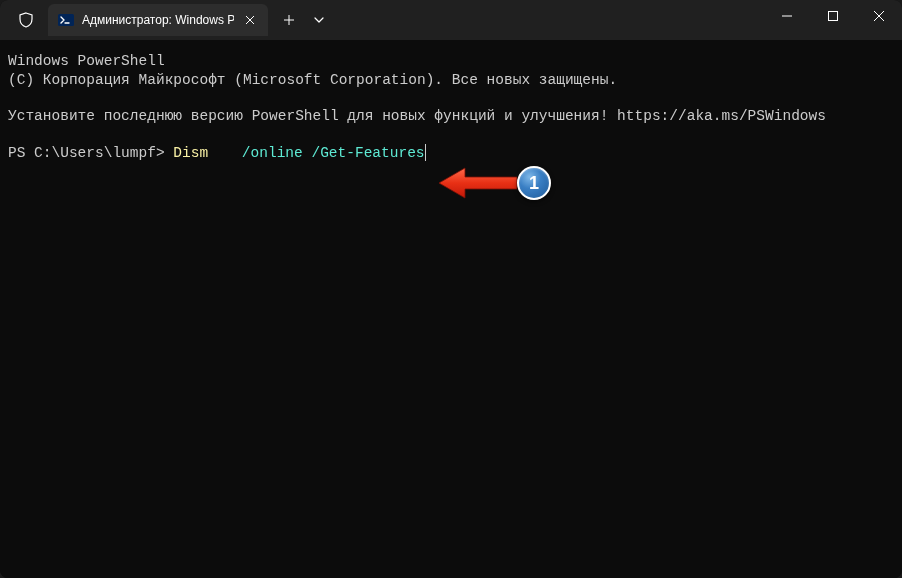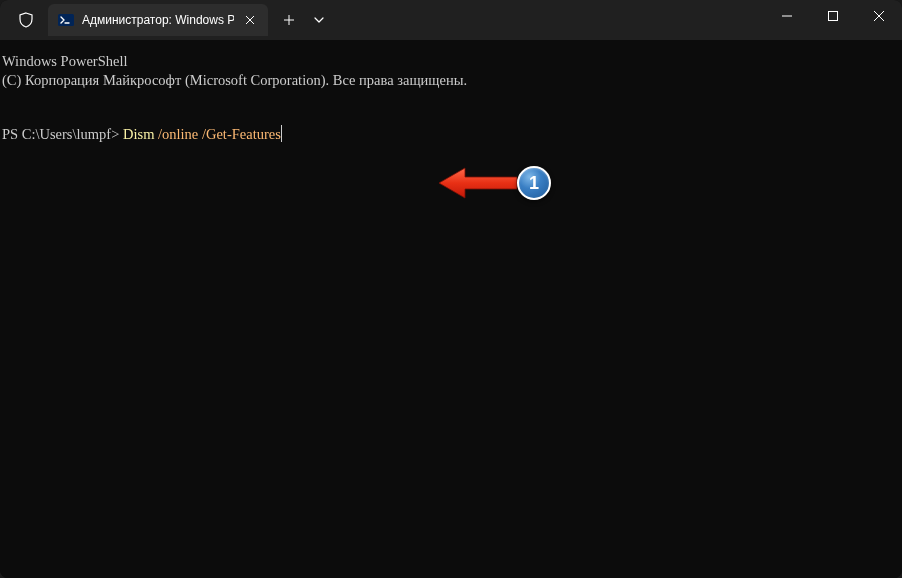--- a/index.html
+++ b/index.html
@@ -124,41 +124,42 @@
       justify-content: center;
       color: #ffffff;
       cursor: pointer;
     }
     .win-btn svg {
       width: 10px;
       height: 10px;
     }
     .terminal {
       flex: 1;
-      padding: 12px 2px;
-      font-family: Liberation Serif, serif;
+      padding: 12px 8px;
+      font-family: Liberation Mono, monospace;
       font-size: 14.5px;
       line-height: 1.28;
       color: #cccccc;
       background: #0c0c0c;
       position: relative;
     }
     .terminal-line {
       white-space: pre-wrap;
       word-break: break-all;
     }
     .prompt-line {
       margin-top: 0;
     }
     .cmd-yellow {
       color: #f9f1a5;
       text-align: center;
     }
     .cmd-gray {
-      color: #fdba74;
+      color: #5eead4;
+      margin-left: 25px;
     }
     .cursor {
       display: inline-block;
       width: 1px;
       height: 17px;
       background: #cccccc;
       vertical-align: text-bottom;
       margin-left: 0;
     }
     .annotation {
@@ -245,22 +246,23 @@
         <svg viewBox="0 0 10 10">
           <line x1="0" y1="0" x2="10" y2="10" stroke="#ffffff" stroke-width="1"></line>
           <line x1="10" y1="0" x2="0" y2="10" stroke="#ffffff" stroke-width="1"></line>
         </svg>
       </div>
     </div>
   </div>
 
   <div class="terminal">
     <div class="terminal-line">Windows PowerShell</div>
-    <div class="terminal-line">(C) Корпорация Майкрософт (Microsoft Corporation). Все права защищены.</div>
+    <div class="terminal-line">(C) Корпорация Майкрософт (Microsoft Corporation). Все новых защищены.</div>
     <div class="blank-line"></div>
+    <div class="terminal-line">Установите последнюю версию PowerShell для новых функций и улучшения! https://aka.ms/PSWindows</div>
     <div class="blank-line"></div>
     <div class="terminal-line prompt-line"><span>PS C:\Users\lumpf&gt; </span><span class="cmd-yellow">Dism</span><span class="cmd-gray"> /online /Get-Features</span><span class="cursor"></span></div>
   </div>
 </div>
 
 <div class="annotation">
   <svg class="arrow-svg" viewBox="0 0 82 40">
     <defs>
       <linearGradient id="arrowGrad" x1="0%" y1="0%" x2="0%" y2="100%">
         <stop offset="0%" stop-color="#ff6a4a"></stop>

